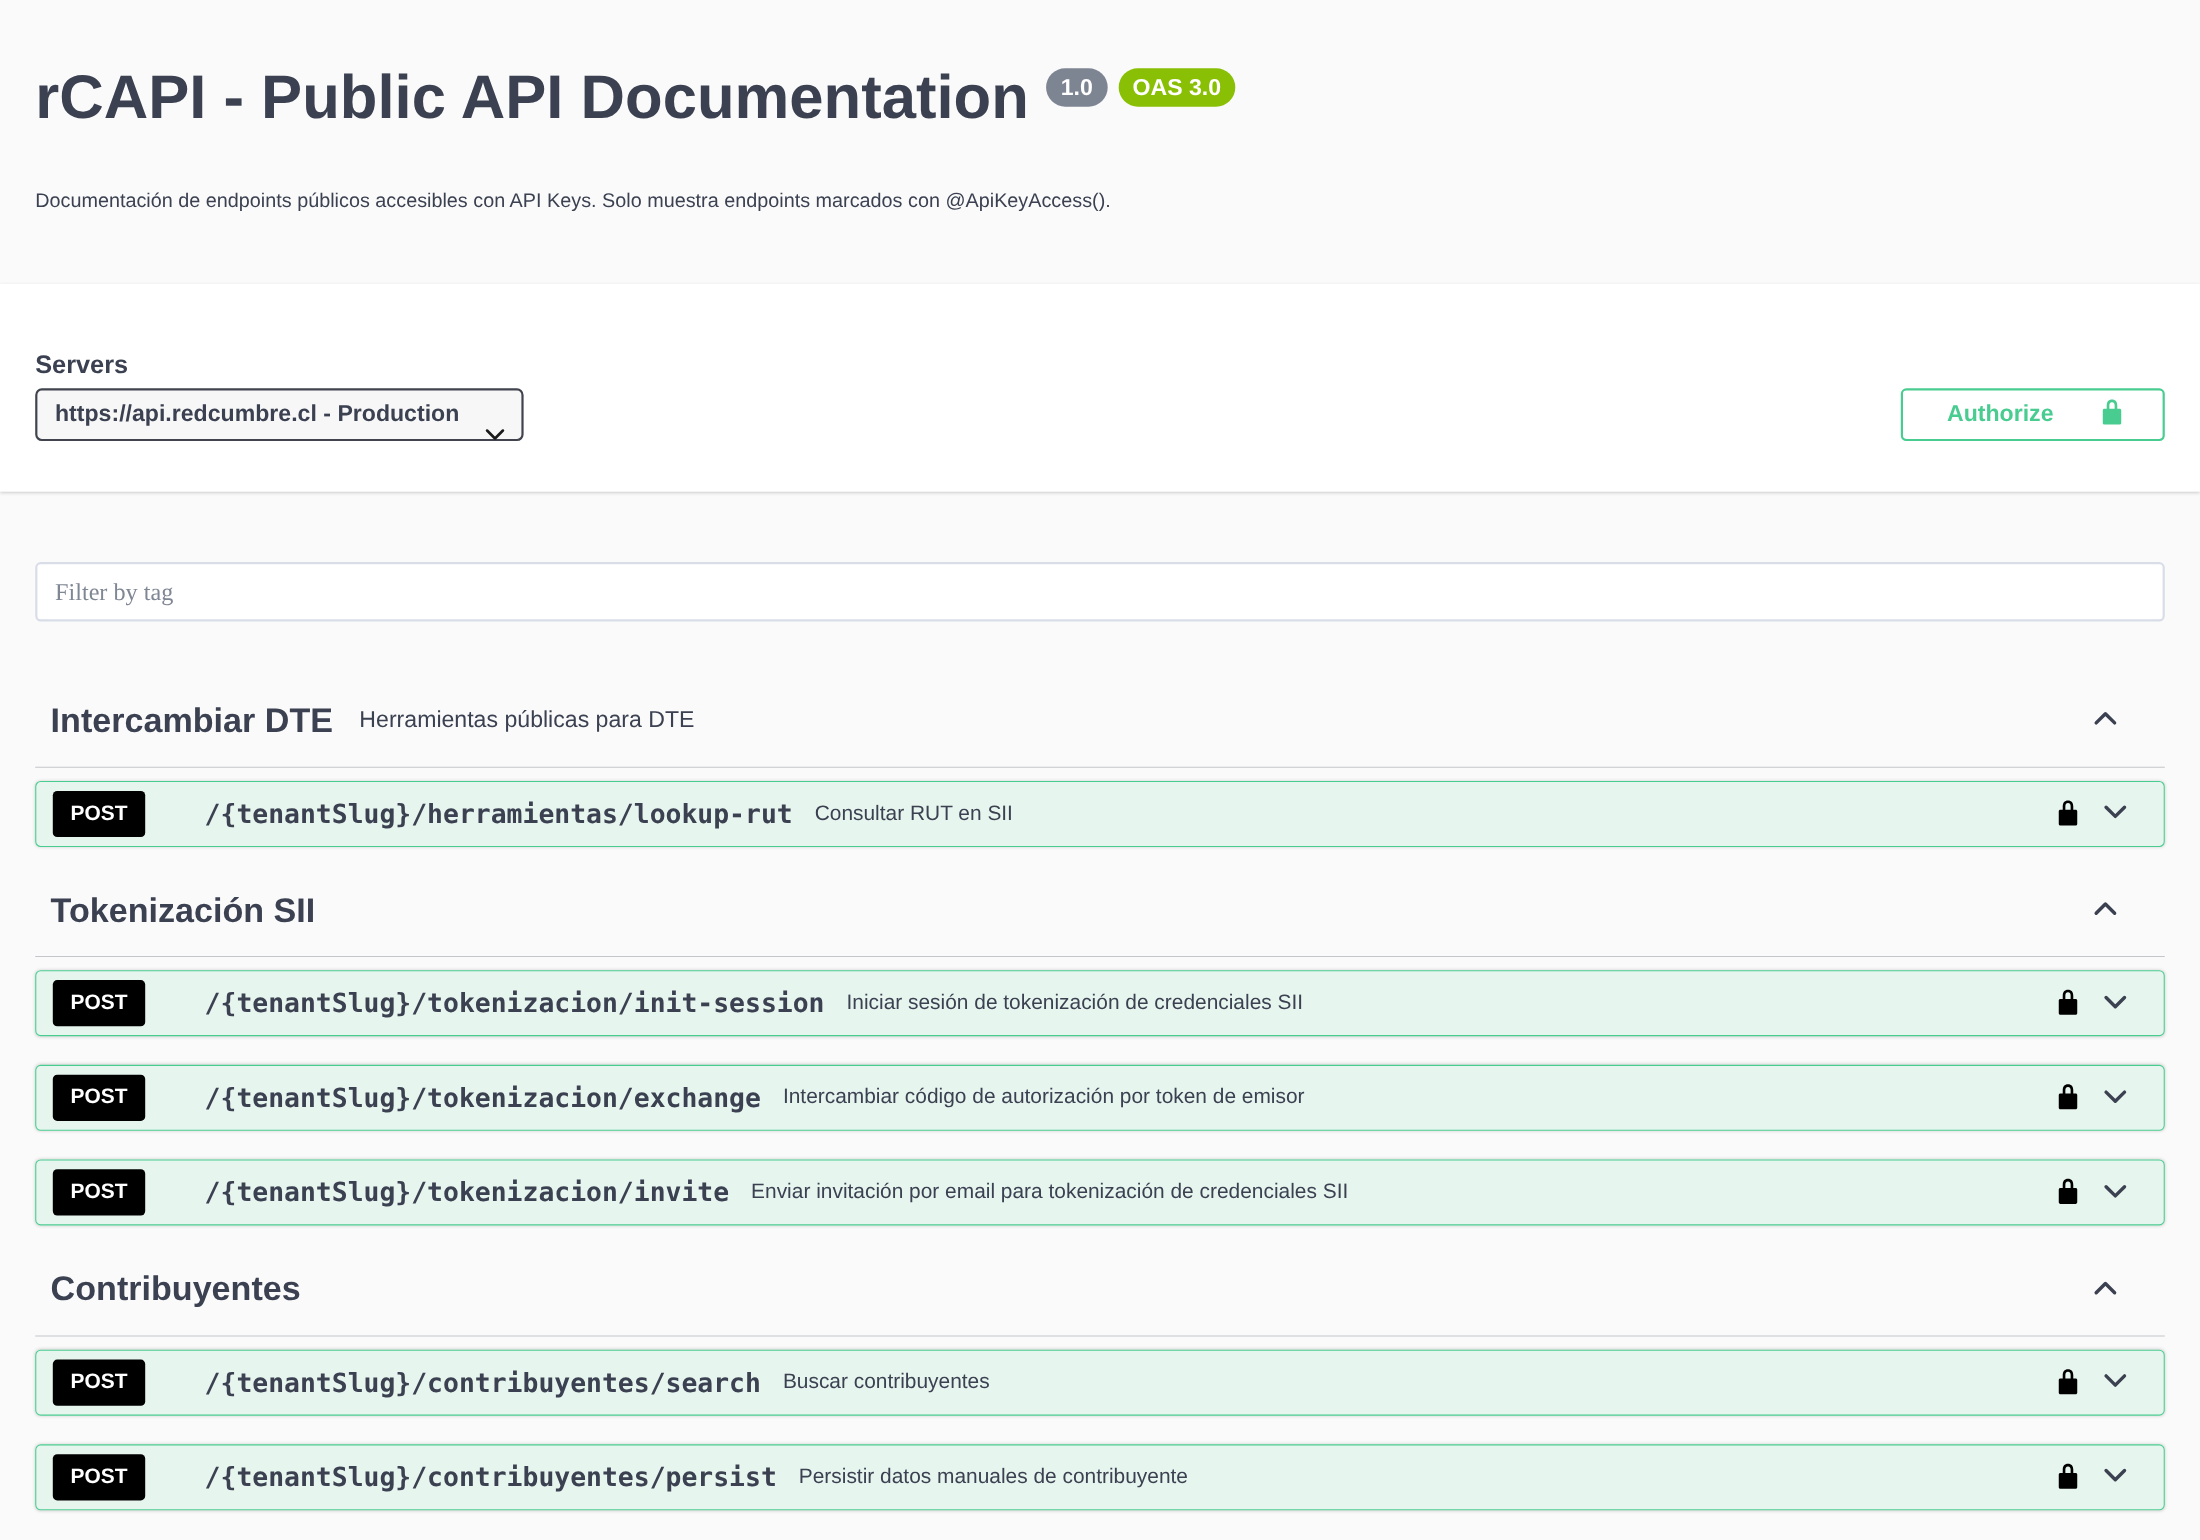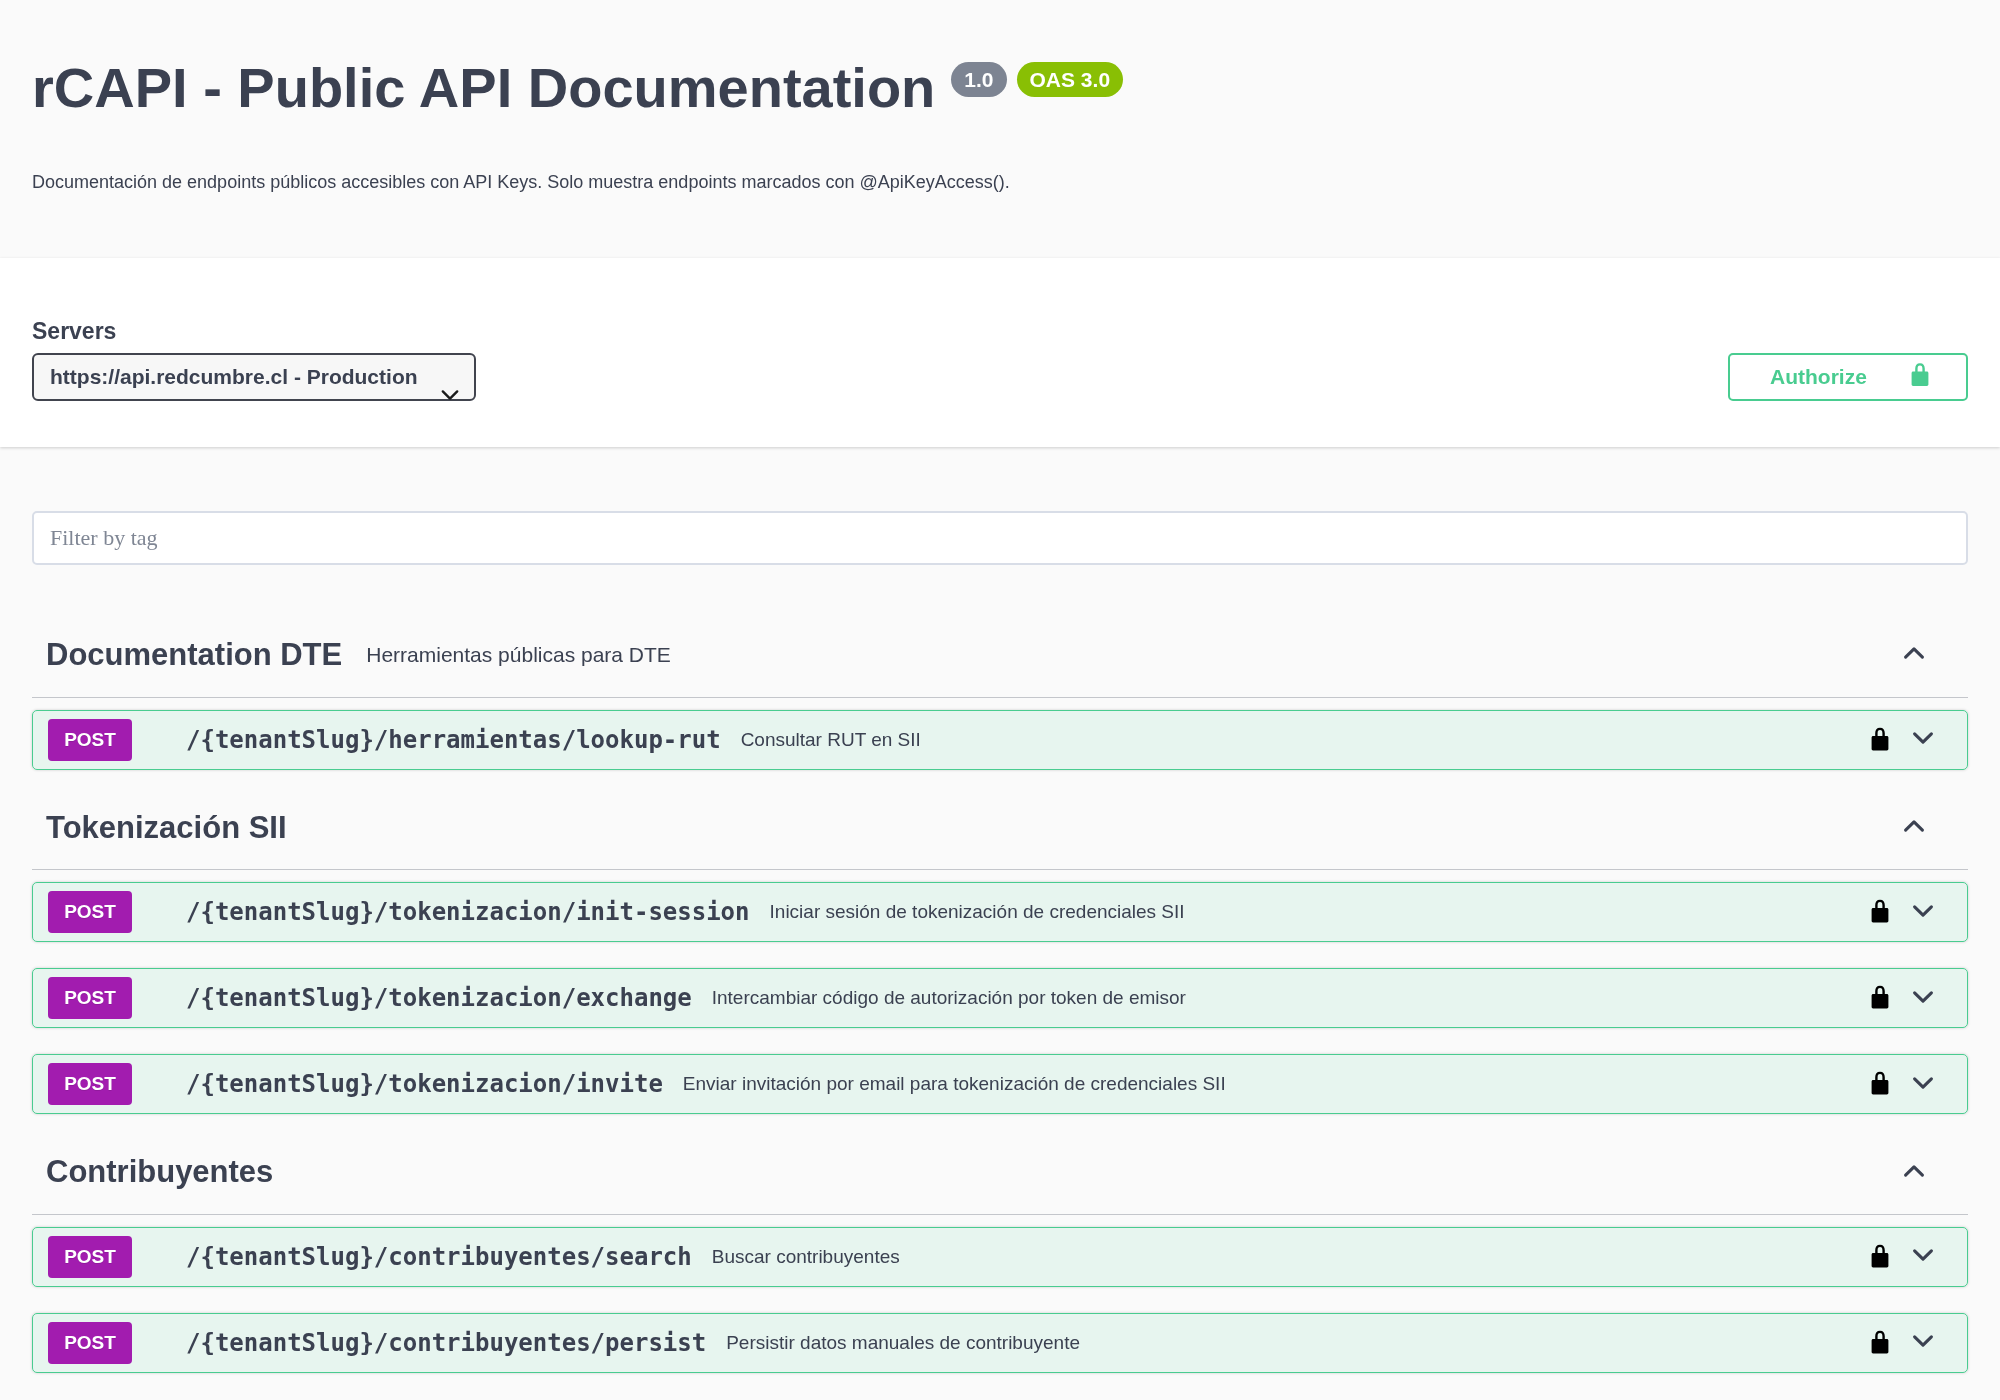--- a/index.html
+++ b/index.html
@@ -84,21 +84,21 @@
     background: rgba(73,204,144,.1);
     border: 1.5px solid #49cc90;
     border-radius: 5px;
     box-shadow: 0 0 3px rgba(0,0,0,.19);
     display: flex; align-items: center;
     cursor: pointer;
   }
   .opblock + .opblock { margin-top: 26px; }
   .opblock-summary { display: flex; align-items: center; width: 100%; padding: 0 30px 0 15px; }
   .method-badge {
-    background: #a21caf; color: #fff;
+    background: #000000; color: #fff;
     font-size: 19px; font-weight: bold;
     width: 84px; padding: 10px 0; text-align: center;
     border-radius: 4px; text-shadow: 0 1px 0 rgba(0,0,0,.1);
     flex: 0 0 auto;
   }
   .endpoint-path {
     font-family: "DejaVu Sans Mono", "Liberation Mono", monospace;
     font-size: 24px; font-weight: bold; color: #3b4151;
     margin-left: 54px; white-space: nowrap;
   }
@@ -146,21 +146,21 @@
   </button>
 </div>
 
 <div class="filter-section pad">
   <input class="filter-input" type="text" placeholder="Filter by tag" style="">
 </div>
 
 <div class="pad">
   <section>
     <h3 class="opblock-tag">
-      <span class="tag-title">Documentation DTE</span>
+      <span class="tag-title">Intercambiar DTE</span>
       <small class="tag-desc">Herramientas públicas para DTE</small>
       <button class="expand-btn">
         <span>
           <svg width="28" height="28" viewBox="0 0 20 20">
               <path d="M4 13 L10 7 L16 13" fill="none" stroke="currentColor" stroke-width="2.2" stroke-linecap="round" stroke-linejoin="round"></path>
             </svg>
         </span>
       </button>
     </h3>
     <div>

